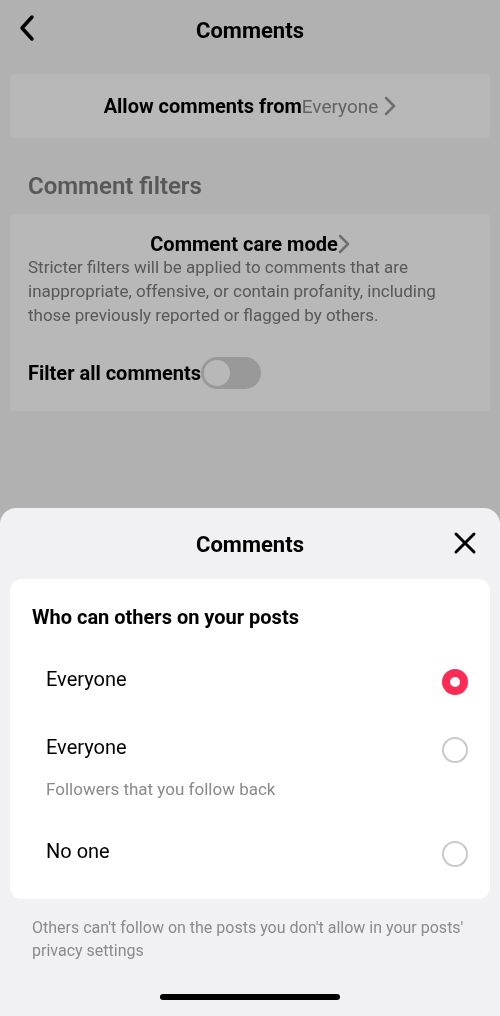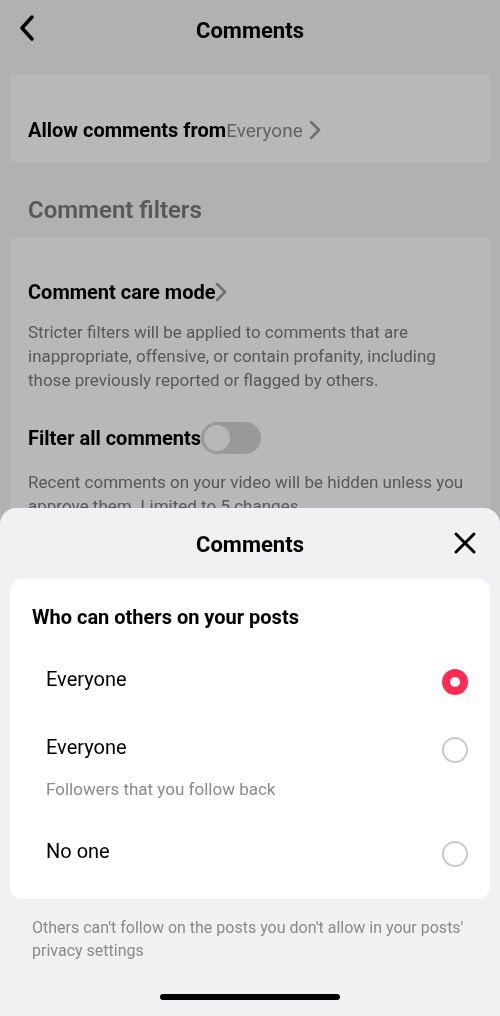--- a/index.html
+++ b/index.html
@@ -38,22 +38,21 @@
     }
     .card {
       background: #fff;
       margin: 14px 10px 0 10px;
       border-radius: 4px;
       padding: 20px 18px;
     }
     .row {
       display: flex;
       align-items: center;
-      justify-content: flex-start;
-      margin-top: 24px;
+      justify-content: center;
     }
     .row-label {
       font-size: 20px;
       font-weight: 700;
       color: #000;
     }
     .row-value {
       font-size: 19px;
       color: #888;
       margin-right: 6px;
@@ -75,21 +74,21 @@
       padding: 18px 18px 22px 18px;
     }
     .setting-title {
       font-size: 20px;
       font-weight: 700;
       color: #000;
     }
     .setting-desc {
       font-size: 17px;
       color: #7a7a7a;
-      margin-top: 17px;
+      margin-top: 0;
       line-height: 1.4;
     }
     .toggle-row {
       display: flex;
       align-items: center;
       margin-top: 30px;
     }
     .toggle {
       width: 60px;
       height: 32px;
@@ -239,21 +238,20 @@
       </svg>
     </div>
     <div class="setting-desc">Stricter filters will be applied to comments that are inappropriate, offensive, or contain profanity, including those previously reported or flagged by others.</div>
 
     <div class="toggle-row">
       <div class="setting-title">Filter all comments</div>
       <div class="toggle">
         <div class="toggle-knob"></div>
       </div>
     </div>
-    <div class="setting-desc">Recent comments on your video will be hidden unless you approve them. Limited to 5 changes</div>
   </div>
 </div>
 
 <div class="dimmer"></div>
 
 <div class="sheet">
   <div class="sheet-header">
     <div class="sheet-title">Comments</div>
     <div class="close-btn">
       <svg width="26" height="26" viewBox="0 0 26 26">

